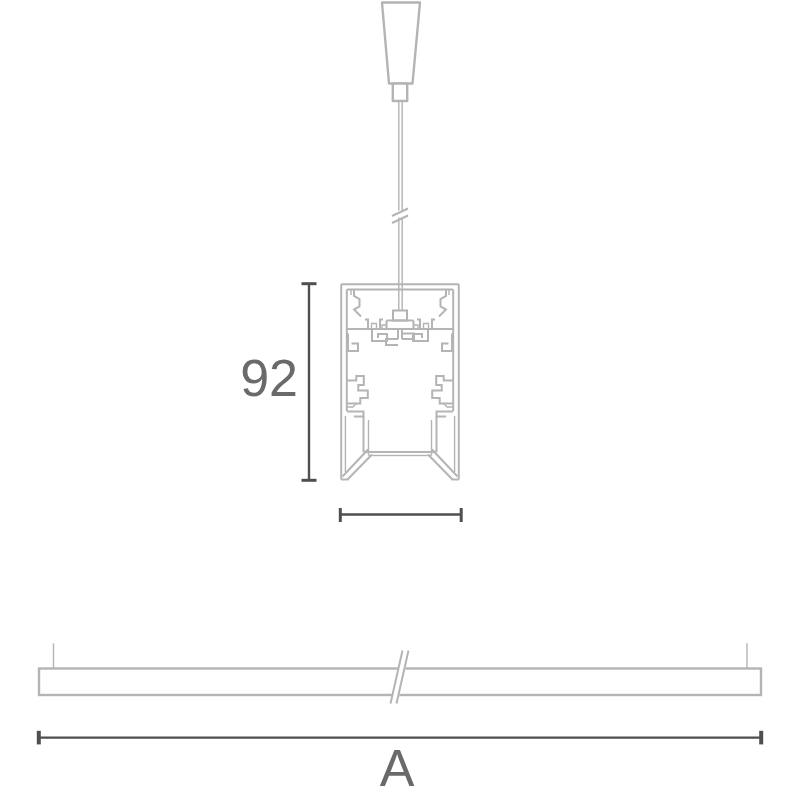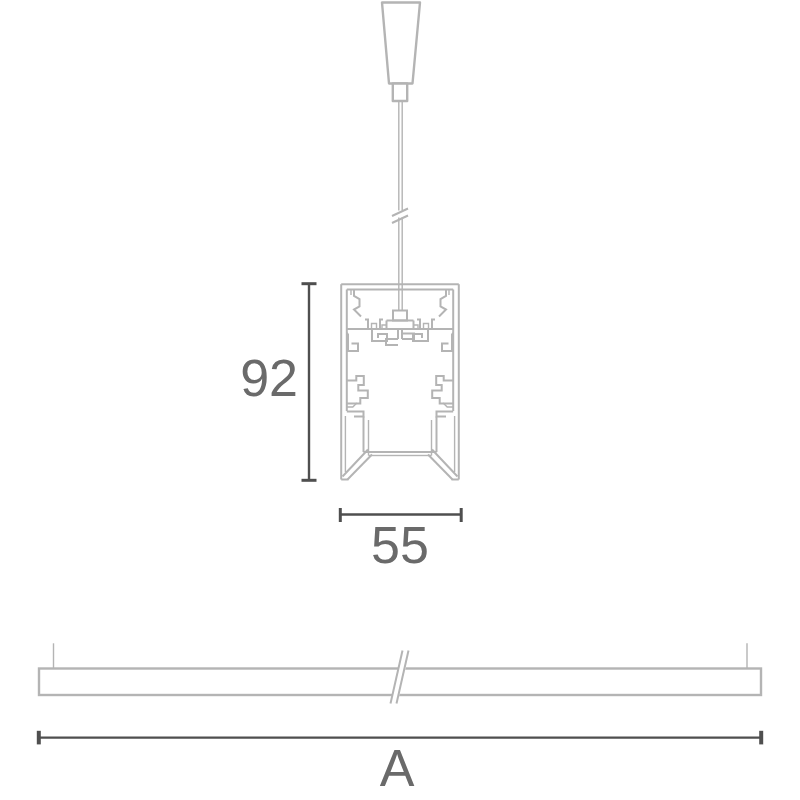--- a/index.html
+++ b/index.html
@@ -133,17 +133,16 @@
 
     <g>
       <path class="dim" stroke-width="2.6" d="M38.6,737.6 H761.4"></path>
       <path class="dim-tick-bold" d="M38.8,730.8 V744.4"></path>
       <path class="dim-tick-bold" d="M761.2,730.8 V744.4"></path>
     </g>
   </svg>
 
   <div class="label label-right" style="left:198px;top:352px;width:100px;">92</div>
 
-  <div class="label label-center" style="left:350px;top:519px;width:100px;">55</div>
 
   <div class="label label-center" style="left:347px;top:742px;width:100px;">A</div>
 
 </div>
 
 </body></html>

